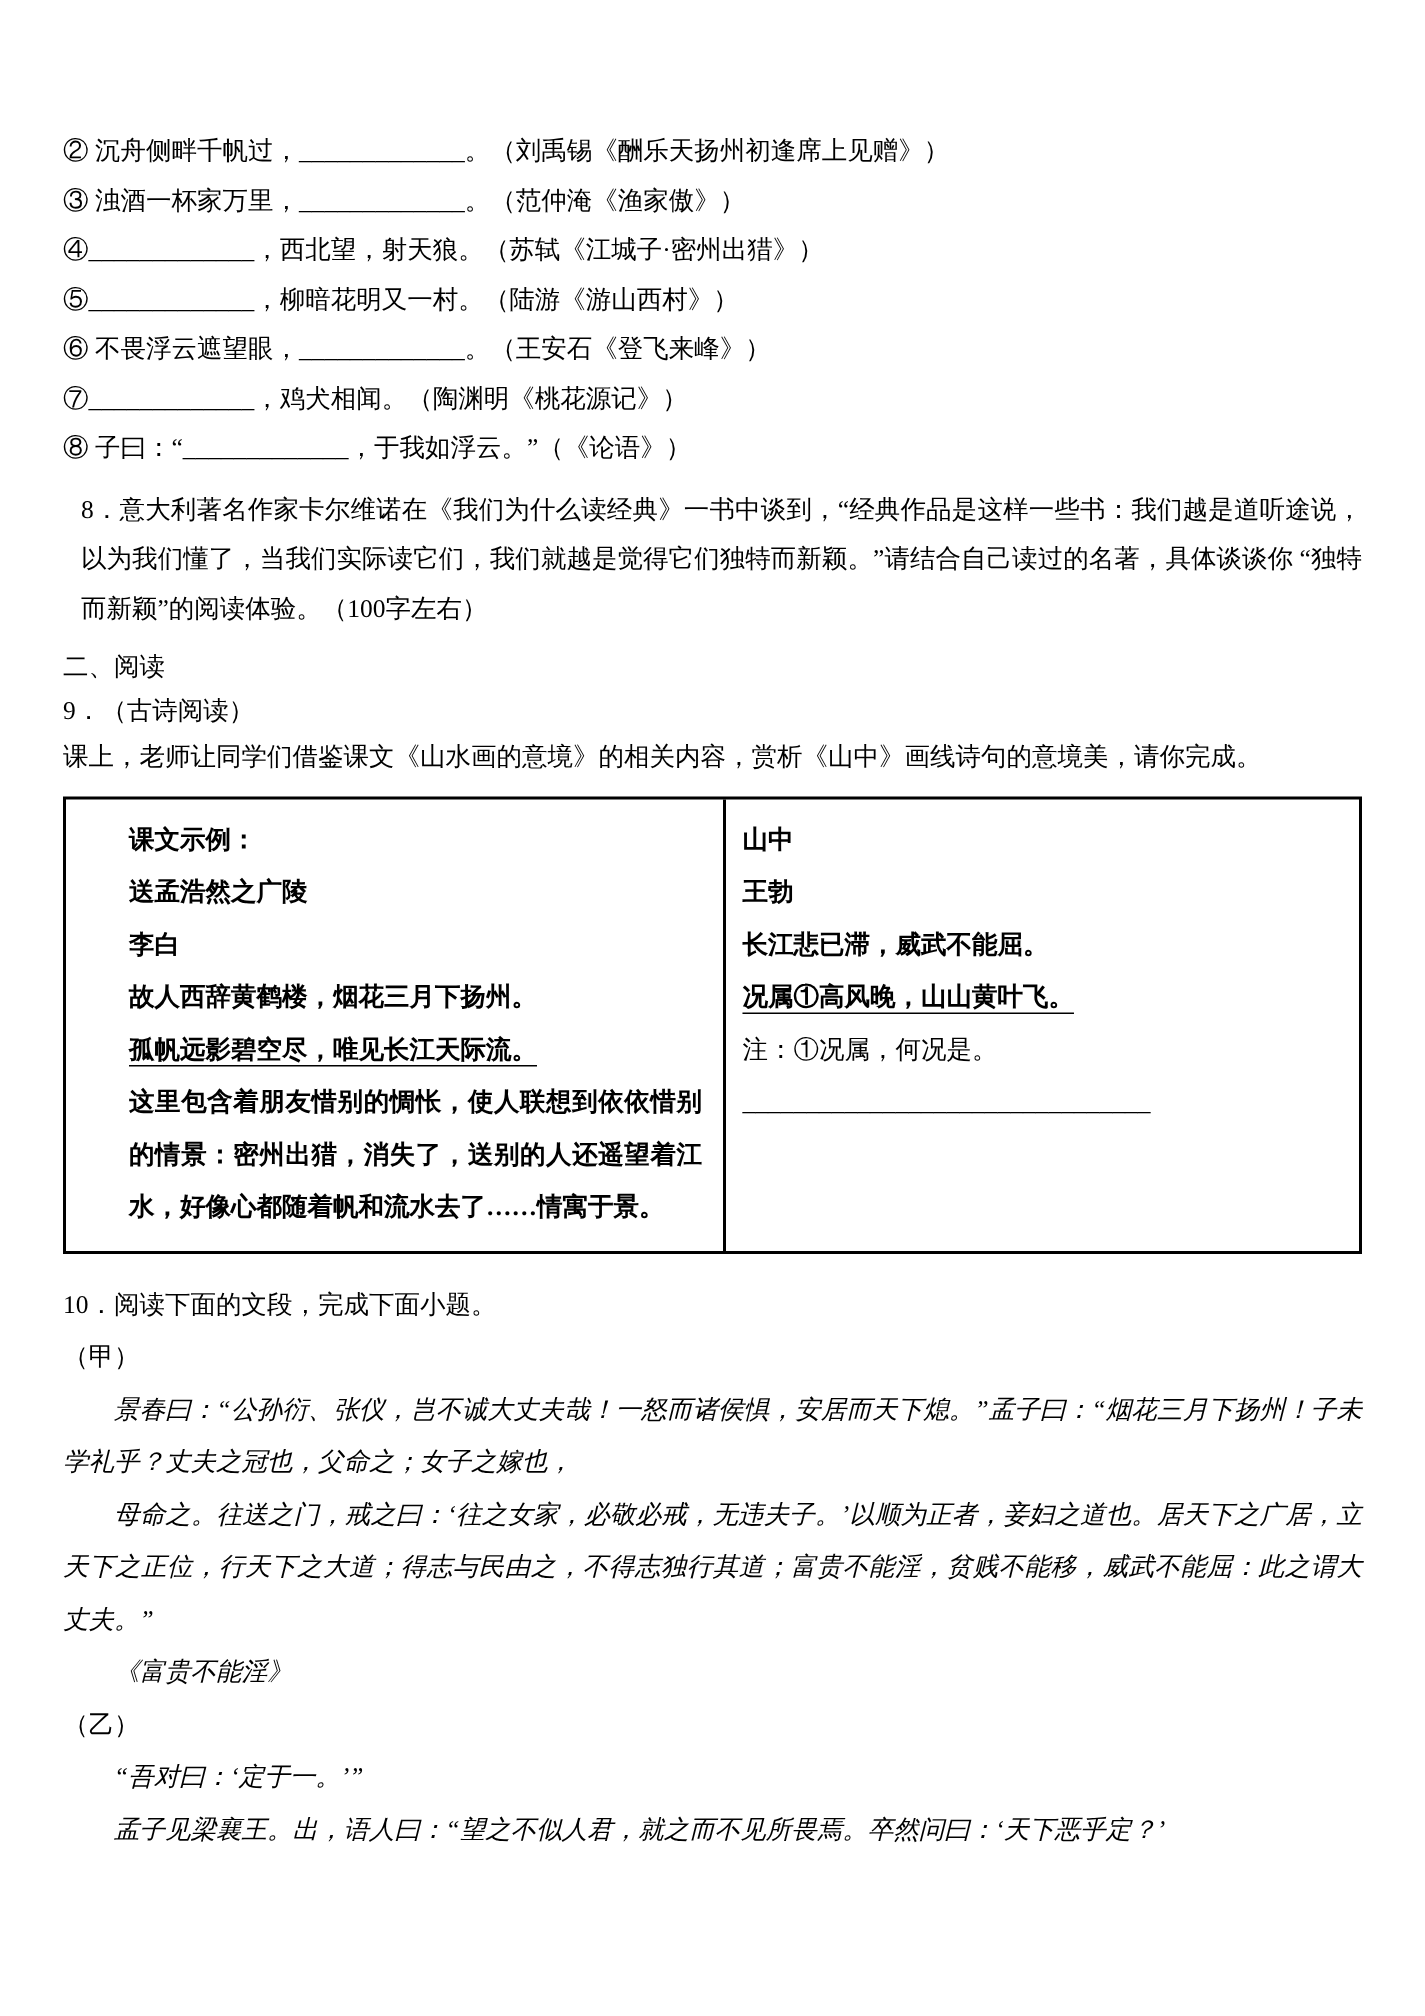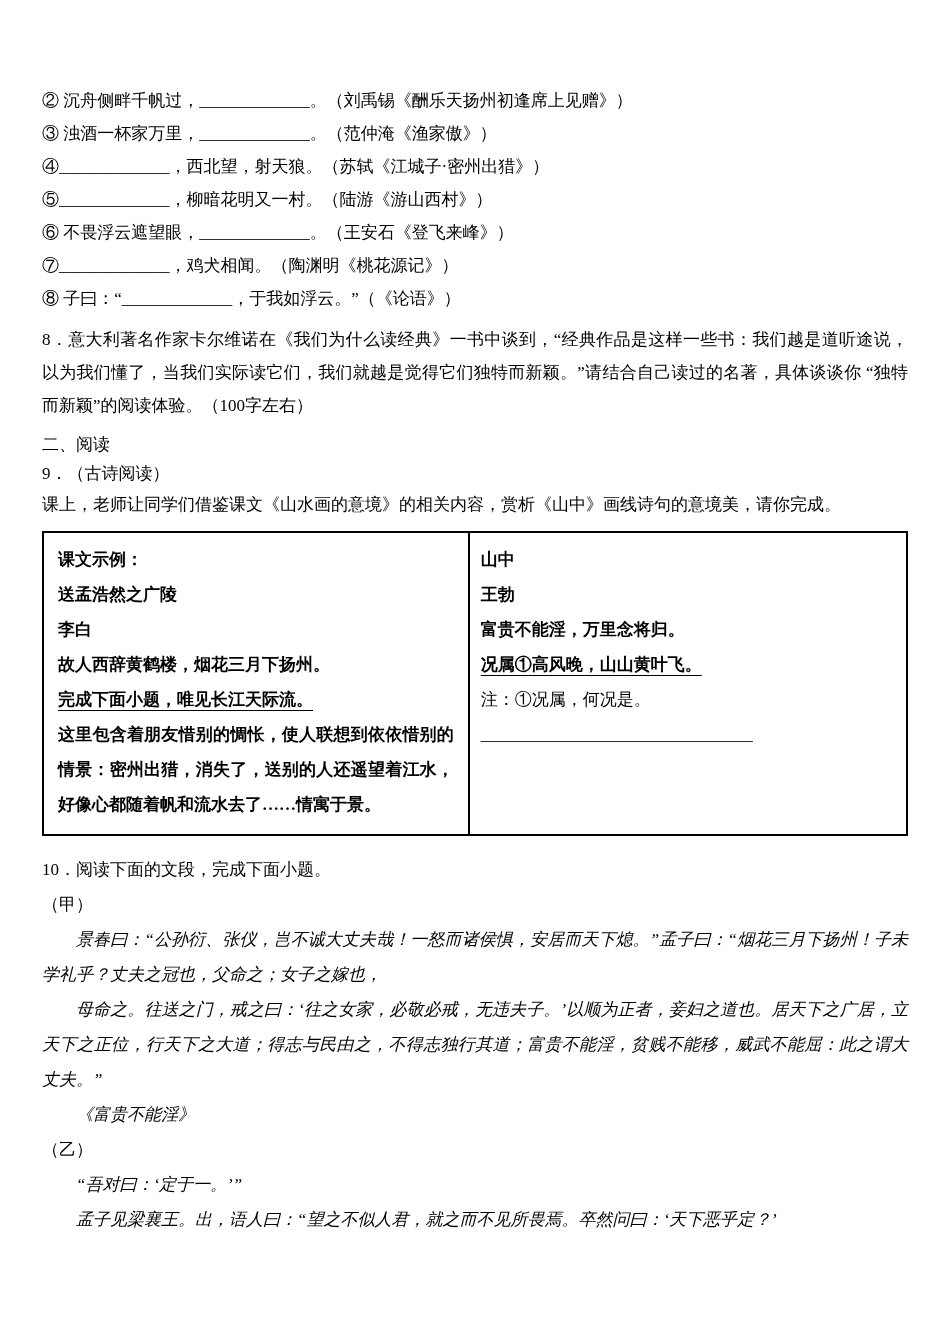--- a/index.html
+++ b/index.html
@@ -11,34 +11,35 @@
     color: #000000;
     font-family: "Liberation Serif", "DejaVu Serif", serif;
     font-size: 17px;
     overflow: hidden;
   }
   .doc { padding: 84px 42px 0 42px; }
 
   .line { margin: 0; line-height: 33px; white-space: nowrap; }
 
   .para {
-    margin: 8px 0 0 0;
+    margin: 8px 0 0 12px;
     line-height: 33px;
     text-align: justify;
   }
 
   .heading { margin: 8px 0 0 0; line-height: 29px; }
   .q9-label { margin: 0; line-height: 29px; }
   .q9-intro { margin: 0; line-height: 33px; }
 
   .poem-table {
     display: flex;
     border: 2px solid #000;
     margin-top: 10px;
     width: 100%;
+    padding-left: 28px;
   }
   .cell { padding: 9px 14px 12px 14px; }
   .cell-left { width: 49.4%; border-right: 2px solid #000; }
   .cell-right { width: 50.6%; padding-left: 11px; }
   .cell p { margin: 0; line-height: 35px; }
   .bold { font-weight: bold; }
   .analysis { text-align: justify; }
   .u { text-decoration: underline; text-underline-offset: 5px; text-align: right; }
   .answer-blank { letter-spacing: 0; }
 
@@ -73,27 +74,27 @@
 
   <p class="q9-label">9．（古诗阅读）</p>
   <p class="q9-intro">课上，老师让同学们借鉴课文《山水画的意境》的相关内容，赏析《山中》画线诗句的意境美，请你完成。</p>
 
   <div class="poem-table">
     <div class="cell cell-left">
       <p class="bold">课文示例：</p>
       <p class="bold">送孟浩然之广陵</p>
       <p class="bold">李白</p>
       <p class="bold">故人西辞黄鹤楼，烟花三月下扬州。</p>
-      <p class="bold"><span class="u">完成下面小题，唯见长江天际流。</span></p>
+      <p class="bold"><span class="u">孤帆远影碧空尽，唯见长江天际流。</span></p>
       <p class="bold analysis">这里包含着朋友惜别的惆怅，使人联想到依依惜别的情景：密州出猎，消失了，送别的人还遥望着江水，好像心都随着帆和流水去了……情寓于景。</p>
     </div>
     <div class="cell cell-right">
       <p class="bold">山中</p>
       <p class="bold">王勃</p>
-      <p class="bold">富贵不能淫，万里念将归。</p>
+      <p class="bold">长江悲已滞，威武不能屈。</p>
       <p class="bold"><span class="u">况属①高风晚，山山黄叶飞。</span></p>
       <p>注：①况属，何况是。</p>
       <p class="answer-blank">________________________________</p>
     </div>
   </div>
 
   <div class="sec10">
     <p>10．阅读下面的文段，完成下面小题。</p>
     <p>（甲）</p>
     <p class="classical">景春曰：“公孙衍、张仪，岂不诚大丈夫哉！一怒而诸侯惧，安居而天下熄。”孟子曰：“烟花三月下扬州！子未学礼乎？丈夫之冠也，父命之；女子之嫁也，</p>

